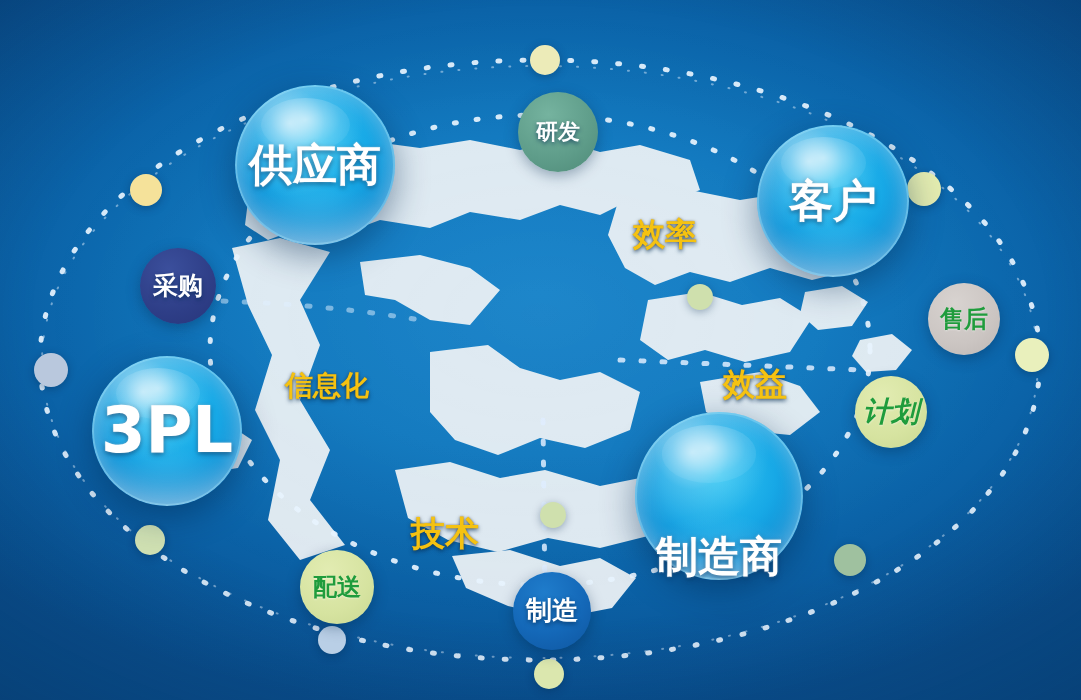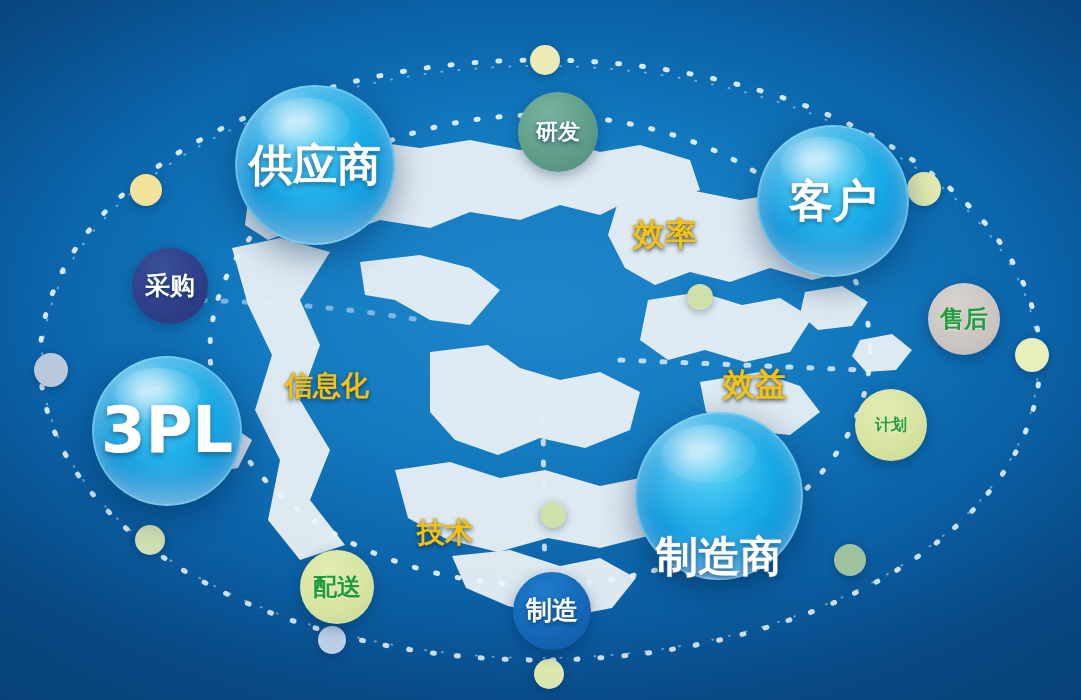--- a/index.html
+++ b/index.html
@@ -155,33 +155,33 @@
       </div>
       <div class="node chip bg-teal t-white" style="left: 518px; top: 92px; width: 80px; height: 80px; font-size: 22px; box-shadow: rgba(3, 34, 68, 0.35) 0px 4px 14px;">
         <span>研发</span>
       </div>
       <div class="node chip-plain t-gold" style="left: 620px; top: 190px; width: 90px; height: 90px; font-size: 32px;">
         <span>效率</span>
       </div>
       <div class="node chip bg-gray t-green" style="left: 928px; top: 283px; width: 72px; height: 72px; font-size: 24px; box-shadow: rgba(3, 34, 68, 0.35) 0px 4px 14px;">
         <span>售后</span>
       </div>
-      <div class="node chip bg-navy t-white" style="left: 132px; top: 248px; width: 76px; height: 76px; font-size: 25px; box-shadow: rgba(3, 34, 68, 0.35) 0px 4px 14px;">
+      <div class="node chip bg-navy t-white" style="left: 140px; top: 248px; width: 76px; height: 76px; font-size: 25px; box-shadow: rgba(3, 34, 68, 0.35) 0px 4px 14px;">
         <span>采购</span>
       </div>
       <div class="node chip-plain t-gold" style="left: 278px; top: 337px; width: 98px; height: 98px; font-size: 28px;">
         <span>信息化</span>
       </div>
       <div class="node chip-plain t-gold" style="left: 710px; top: 340px; width: 90px; height: 90px; font-size: 32px;">
         <span>效益</span>
       </div>
-      <div class="node chip bg-lime t-green" style="left: 855px; top: 389px; width: 72px; height: 72px; font-size: 16px; box-shadow: rgba(3, 34, 68, 0.35) 0px 4px 14px;">
+      <div class="node chip bg-lime t-green" style="left: 855px; top: 376px; width: 72px; height: 72px; font-size: 28px; box-shadow: rgba(3, 34, 68, 0.35) 0px 4px 14px; font-style: italic;">
         <span>计划</span>
       </div>
-      <div class="node chip-plain t-gold" style="left: 400px; top: 488px; width: 90px; height: 90px; font-size: 28px;">
+      <div class="node chip-plain t-gold" style="left: 400px; top: 488px; width: 90px; height: 90px; font-size: 34px;">
         <span>技术</span>
       </div>
       <div class="node chip bg-lime t-green" style="left: 300px; top: 550px; width: 74px; height: 74px; font-size: 24px; box-shadow: rgba(3, 34, 68, 0.35) 0px 4px 14px;">
         <span>配送</span>
       </div>
       <div class="node chip bg-blue t-white" style="left: 513px; top: 572px; width: 78px; height: 78px; font-size: 26px; box-shadow: rgba(3, 34, 68, 0.35) 0px 4px 14px;">
         <span>制造</span>
       </div>
     </div>
 

